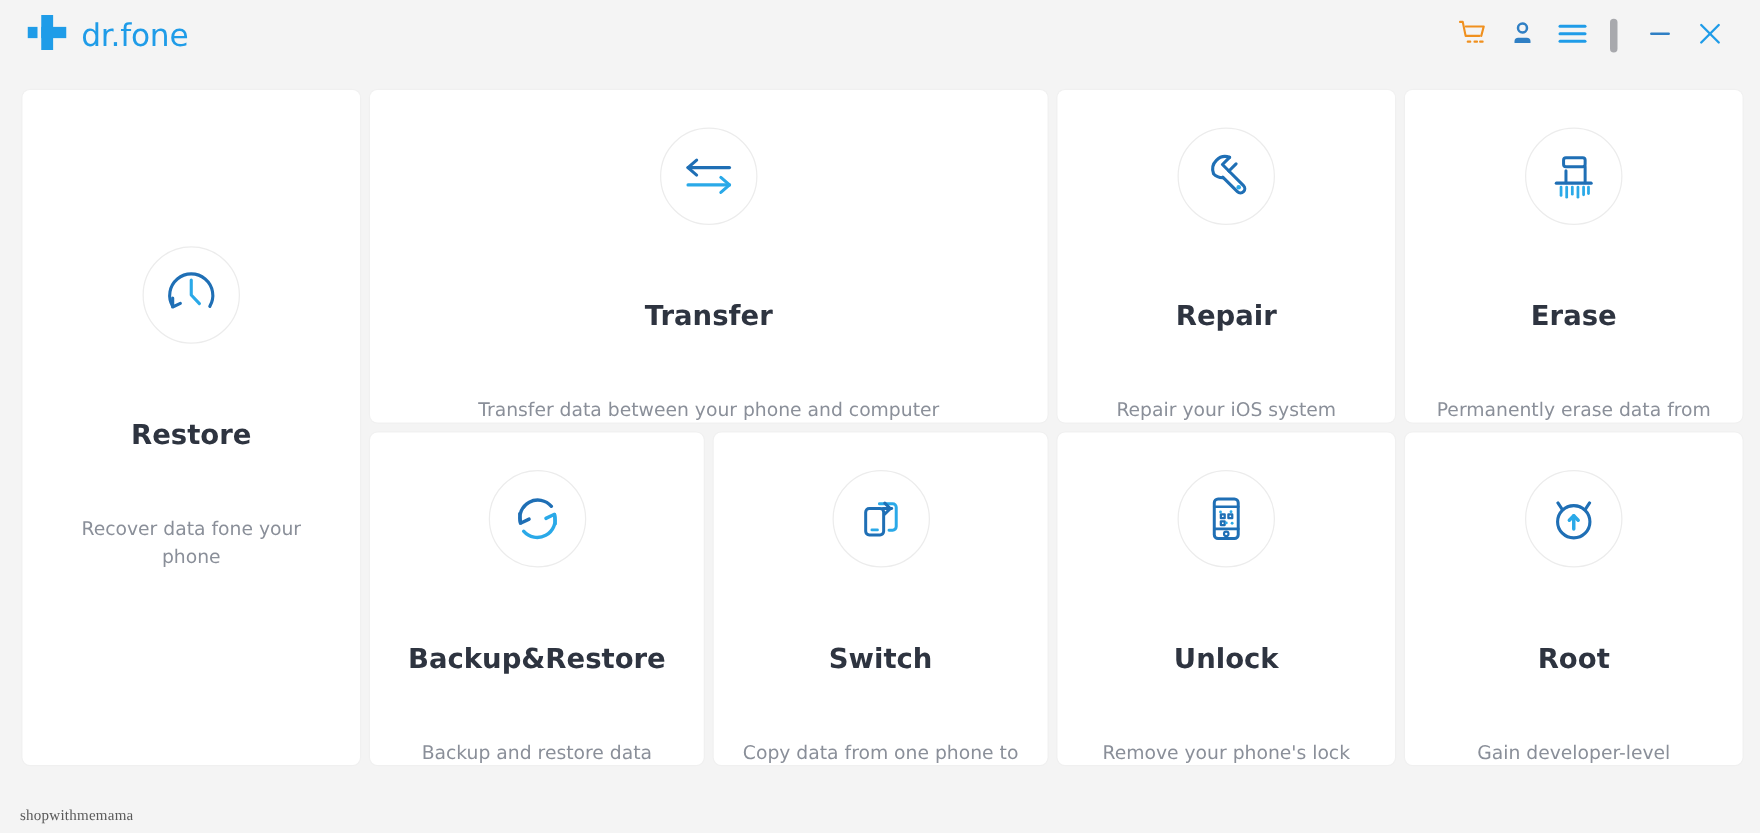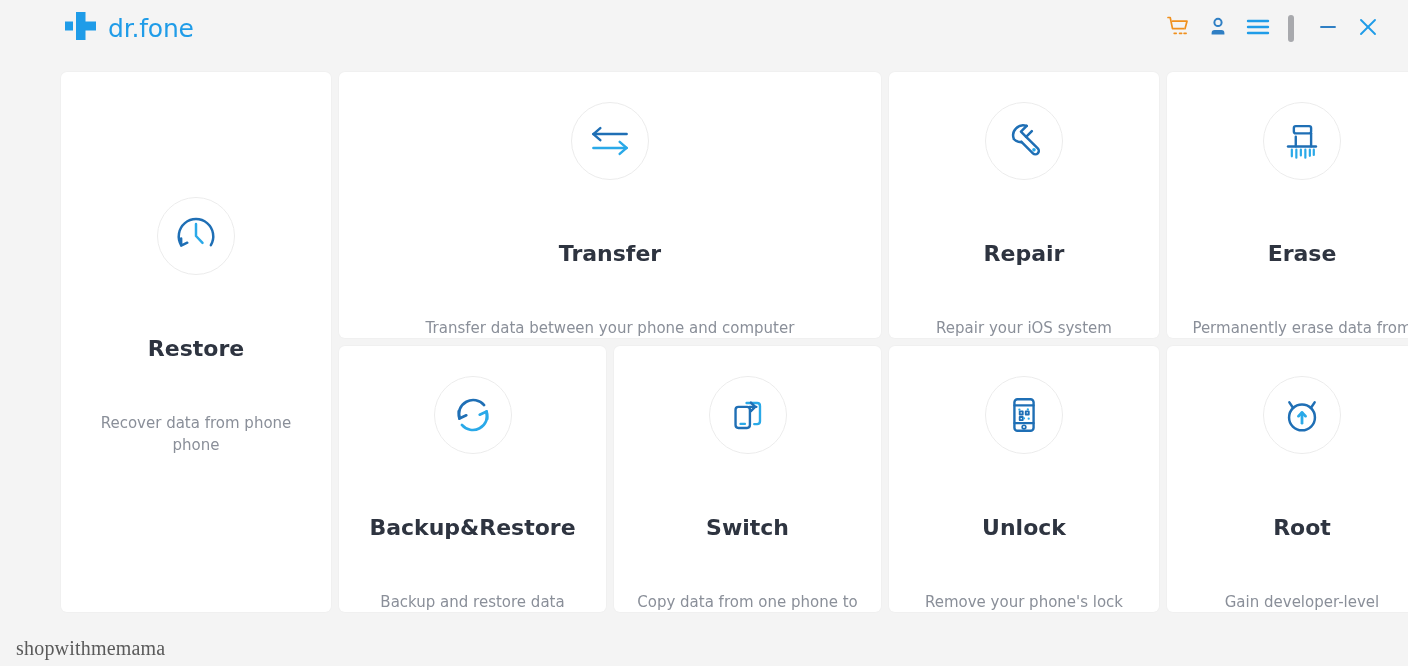--- a/index.html
+++ b/index.html
@@ -17,21 +17,20 @@
     -webkit-font-smoothing: antialiased;
   }
 
   .app {
     width: 1408px;
     height: 666px;
     display: flex;
     flex-direction: column;
     background: #f4f4f4;
     position: relative;
-    padding-left: 43px;
   }
 
   
   .titlebar {
     height: 56px;
     flex: 0 0 56px;
     display: flex;
     align-items: center;
     background: #f4f4f4;
     padding: 0 20px 0 22px;
@@ -164,21 +163,21 @@
   }
   .card--transfer .card-desc { max-width: 460px; }
   .card--recover  .card-desc { max-width: 250px; }
 
   
   .watermark {
     position: absolute;
     left: 16px;
     bottom: 6px;
     font-family: "Liberation Serif", serif;
-    font-size: 20px;
+    font-size: 12px;
     color: #5a5a5a;
     letter-spacing: 0.2px;
     user-select: none;
   }
 </style>
 </head>
 <body>
 
 <div class="app">
 
@@ -257,21 +256,21 @@
 
       <div class="card card--recover">
         <span class="icon-circle">
           <svg width="46" height="46" viewBox="0 0 48 48" fill="none" stroke-linecap="round" stroke-linejoin="round" xmlns="http://www.w3.org/2000/svg">
             <path d="M8.5 33.5A18 18 0 1 1 39.5 33.5" stroke="#1f6fb5" stroke-width="2.6"></path>
             <path d="M8.5 26.5v7.5l6.4-3" stroke="#1f6fb5" stroke-width="2.6"></path>
             <path d="M24 11.5V24l6.8 7.2" stroke="#2aa9e8" stroke-width="2.6"></path>
           </svg>
         </span>
         <div class="card-title">Restore</div>
-        <div class="card-desc">Recover data from phone phone</div>
+        <div class="card-desc">Recover data fone your phone</div>
       </div>
 
       <div class="card card--transfer">
         <span class="icon-circle">
           <svg width="48" height="44" viewBox="0 0 52 46" fill="none" stroke-linecap="round" stroke-linejoin="round" xmlns="http://www.w3.org/2000/svg">
             <path d="M44 15.5H8" stroke="#1f6fb5" stroke-width="2.7"></path>
             <path d="M15.5 9 8 15.5l7.5 6.5" stroke="#1f6fb5" stroke-width="2.7"></path>
             <path d="M8 30.5h36" stroke="#2aa9e8" stroke-width="2.7"></path>
             <path d="M36.5 24 44 30.5 36.5 37" stroke="#2aa9e8" stroke-width="2.7"></path>
           </svg>

